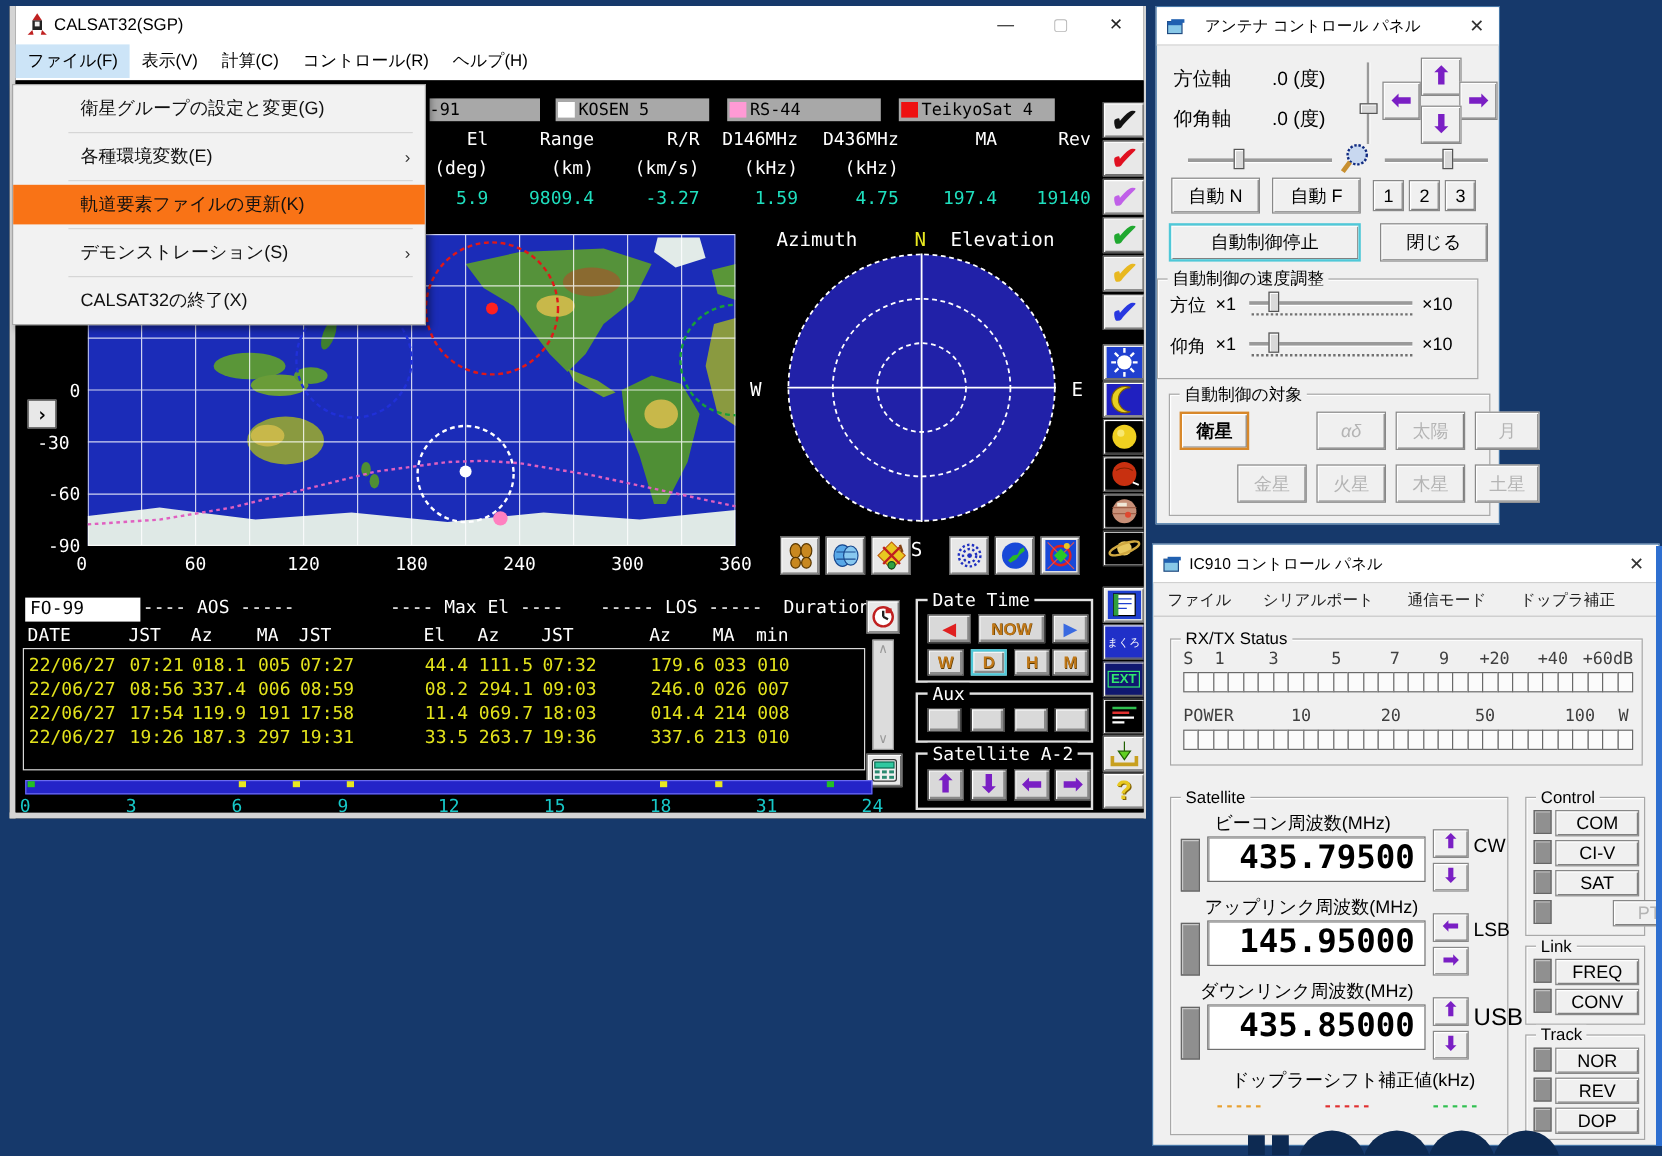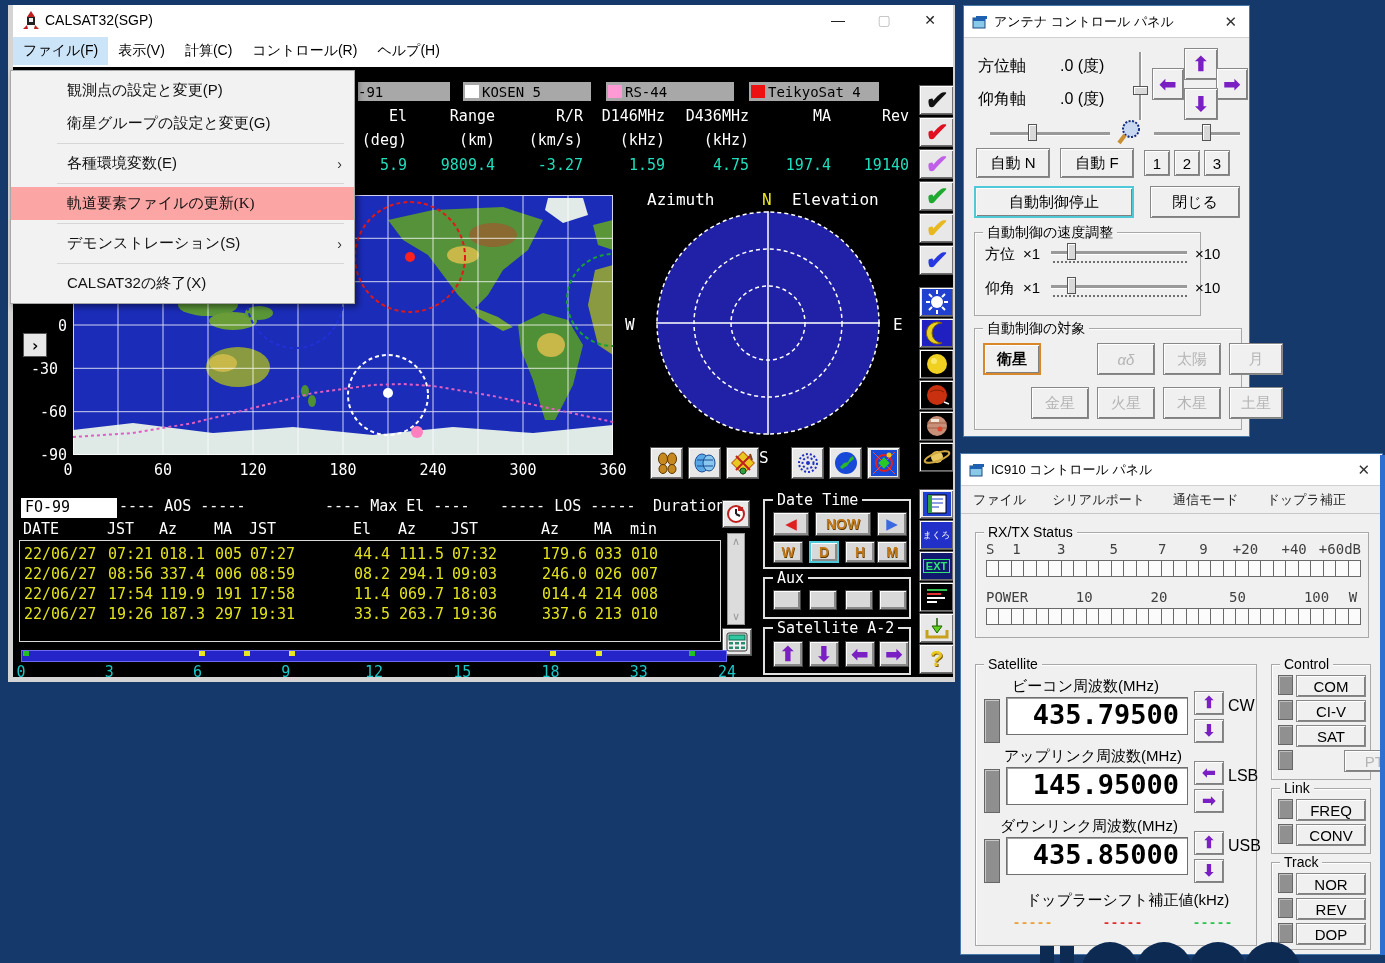--- a/index.html
+++ b/index.html
@@ -106,21 +106,21 @@
   .graybar { position:absolute; width:16px; height:44px; background:#8f8f8f; border:1px solid #666;
     box-shadow:inset 1px 1px 0 #c8c8c8; }
   .ind { position:absolute; width:15px; height:20px; background:#909090; border:1px solid #666;
     box-shadow:inset 1px 1px 0 #c0c0c0; }
   .dash { font-weight:bold; letter-spacing:3px; font-size:15px; }
 
   
   #file-menu { left:10px; top:70px; width:345px; background:#f2f2f2; border:1px solid #a8a8a8;
     box-shadow:3px 3px 6px rgba(0,0,0,.45); z-index:60; font-size:15px; color:#111; padding:3px 0; }
   .fm-item { height:33px; display:flex; align-items:center; padding-left:56px; position:relative; }
-  .fm-item.hl { background:#fca5a5;font-family:Liberation Serif, serif; }
+  .fm-item.hl { background:#f97316; }
   .fm-item .sub { position:absolute; right:12px; color:#333; font-size:14px; }
   .fm-sep { height:1px; background:#d6d6d6; margin:3px 10px 3px 46px; }
 </style>
 </head>
 <body>
 
 <div class="abs" id="main-window">
   <div class="abs" id="titlebar">
     <svg class="abs" style="left:8px;top:5px" width="20" height="20" viewBox="0 0 20 20">
       <polygon points="10,1 14,7 6,7" fill="#c02020"></polygon>
@@ -406,21 +406,21 @@
         <b style="left: 94.8%; background: rgb(34, 192, 34);"></b>
       </div>
     <div class="abs mono" id="tl-labels">
         <span style="left: 0%;">0</span>
         <span style="left: 12.5%;">3</span>
         <span style="left: 25%;">6</span>
         <span style="left: 37.5%;">9</span>
         <span style="left: 50%;">12</span>
         <span style="left: 62.5%;">15</span>
         <span style="left: 75%;">18</span>
-        <span style="left: 87.5%;">33</span>
+        <span style="left: 87.5%;">31</span>
         <span style="left: 100%;">24</span>
       </div>
 
     <div id="check-col">
         <div class="icon-btn" style="top: 18px;">
           <span class="check" style="color: rgb(17, 17, 17);">✔</span>
         </div>
         <div class="icon-btn" style="top: 50px;">
           <span class="check" style="color: rgb(224, 16, 32);">✔</span>
         </div>
@@ -515,23 +515,20 @@
       </svg>
     </div>
     <div class="icon-btn" style="top:577px">
       <span style="color:#e8c820;font-size:22px;font-weight:bold;text-shadow:1px 1px 0 #806000">?</span>
     </div>
   </div>
 </div>
 
 <div class="abs" id="file-menu">
   <div class="fm-item">
-      <span>観測点の設定と変更(P)</span>
-    </div>
-  <div class="fm-item">
       <span>衛星グループの設定と変更(G)</span>
     </div>
   <div class="fm-sep"></div>
   <div class="fm-item">
     <span>各種環境変数(E)</span>
     <span class="sub">›</span>
   </div>
   <div class="fm-sep"></div>
   <div class="fm-item hl">
       <span>軌道要素ファイルの更新(K)</span>
@@ -547,21 +544,21 @@
     </div>
 </div>
 
 <div class="abs panel" style="left:963px;top:5px;width:287px;height:432px">
   <div class="ptitle">
     <svg style="margin-left:8px" width="16" height="14" viewBox="0 0 16 14">
       <rect x="1" y="3" width="12" height="10" fill="#88c8e8" stroke="#204a80"></rect>
         <rect x="1" y="3" width="12" height="3" fill="#2060b0"></rect>
       <rect x="4" y="1" width="11" height="3" fill="#2060b0"></rect>
     </svg>
-    <span style="margin-left:6px">アンテナ コントロール パネル</span>
+    <span style="margin-left:16px">アンテナ コントロール パネル</span>
     <span class="x">✕</span>
   </div>
   <div class="abs" style="left:14px;top:50px;font-size:16px">方位軸</div>
   <div class="abs" style="left:96px;top:50px;font-size:16px">.0 (度)</div>
   <div class="abs" style="left:14px;top:83px;font-size:16px">仰角軸</div>
   <div class="abs" style="left:96px;top:83px;font-size:16px">.0 (度)</div>
 
   <div class="abs" style="left:175px;top:46px;width:2px;height:68px;background:#9a9a9a;box-shadow:1px 0 0 #fff"></div>
   <div class="abs slider-thumb" style="left:169px;top:80px;width:15px;height:9px"></div>
 
@@ -588,21 +585,21 @@
   <div class="slider-thumb" style="left:238px;top:118px"></div>
 
   <div class="btn" style="left:12px;top:142px;width:74px;height:30px">自動 N</div>
   <div class="btn" style="left:96px;top:142px;width:74px;height:30px">自動 F</div>
   <div class="btn" style="left:180px;top:144px;width:26px;height:26px">1</div>
   <div class="btn" style="left:210px;top:144px;width:26px;height:26px">2</div>
   <div class="btn" style="left:240px;top:144px;width:26px;height:26px">3</div>
   <div class="btn" style="left:10px;top:180px;width:160px;height:32px;border:2px solid #4fc8d8">自動制御停止</div>
   <div class="btn" style="left:186px;top:180px;width:90px;height:32px">閉じる</div>
 
-  <div class="group" style="left:10px;top:226px;width:227px;height:84px">
+  <div class="group" style="left:0;top:226px;width:268px;height:84px">
     <span class="legend">自動制御の速度調整</span>
     <div class="abs" style="left:10px;top:12px;font-size:15px">方位</div>
     <div class="abs" style="left:48px;top:12px;font-size:15px">×1</div>
     <div class="slider-track" style="left:76px;top:18px;width:136px"></div>
     <div class="slider-thumb" style="left:92px;top:10px"></div>
     <div class="ticks" style="left:78px;top:28px;width:134px"></div>
     <div class="abs" style="left:220px;top:12px;font-size:15px">×10</div>
     <div class="abs" style="left:10px;top:46px;font-size:15px">仰角</div>
     <div class="abs" style="left:48px;top:46px;font-size:15px">×1</div>
     <div class="slider-track" style="left:76px;top:52px;width:136px"></div>
@@ -754,21 +751,21 @@
 
     <div class="abs" style="left:24px;top:152px;font-size:15px">ダウンリンク周波数(MHz)</div>
     <div class="graybar" style="left:8px;top:174px"></div>
     <div class="freqbox mono" style="left:30px;top:172px;width:182px;height:38px">435.85000</div>
     <div class="btn" style="left:218px;top:166px;width:30px;height:24px">
         <span class="parrow" style="font-size:16px">⬆</span>
       </div>
     <div class="btn" style="left:218px;top:194px;width:30px;height:24px">
         <span class="parrow" style="font-size:16px">⬇</span>
       </div>
-    <div class="abs" style="left:252px;top:172px;font-size:16px">USB</div>
+    <div class="abs" style="left:252px;top:172px;font-size:20px">USB</div>
 
     <div class="abs" style="left:50px;top:226px;font-size:15px">ドップラーシフト補正値(kHz)</div>
     <div class="abs dash" style="left:38px;top:248px;color:#e8a030">-----</div>
     <div class="abs dash" style="left:128px;top:248px;color:#e03030">-----</div>
     <div class="abs dash" style="left:218px;top:248px;color:#30c050">-----</div>
   </div>
 
   <div class="group" style="left:310px;top:210px;width:100px;height:116px">
     <span class="legend">Control</span>
     <div class="ind" style="left:6px;top:10px"></div>

